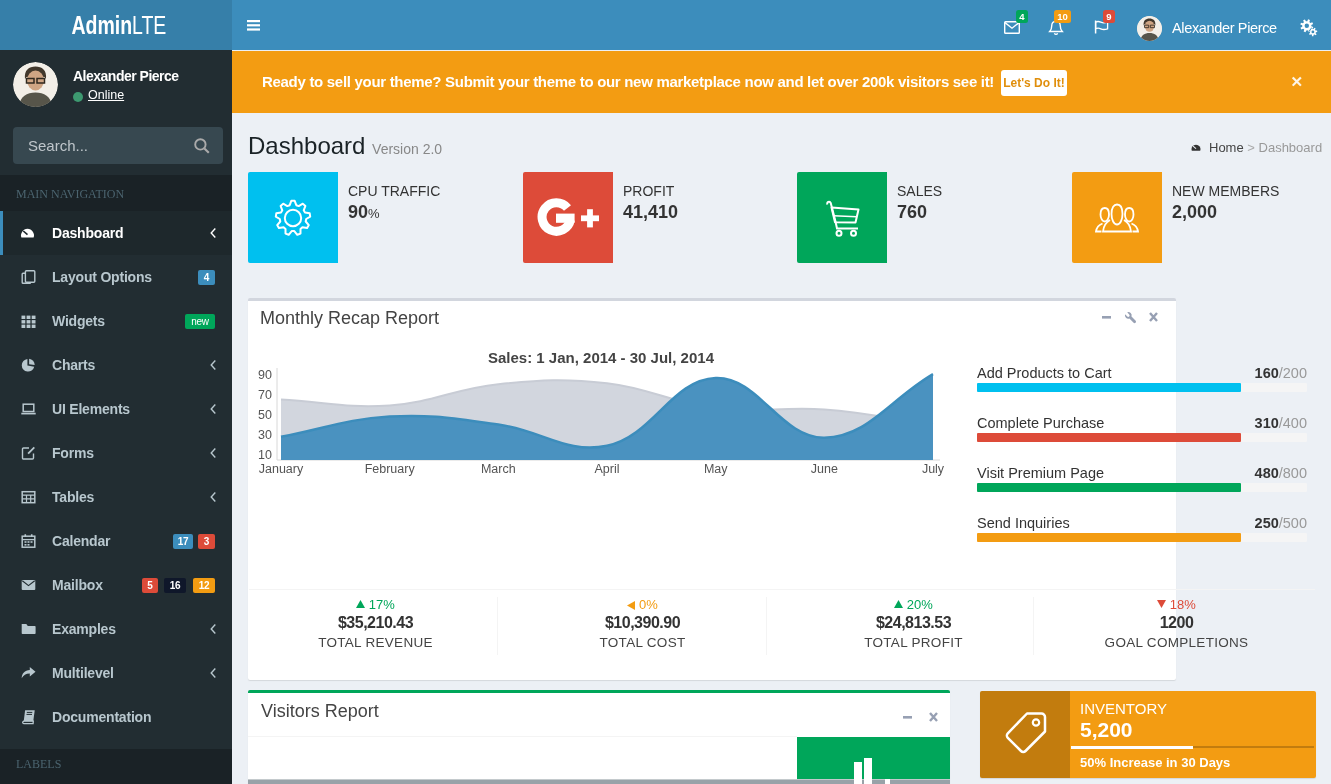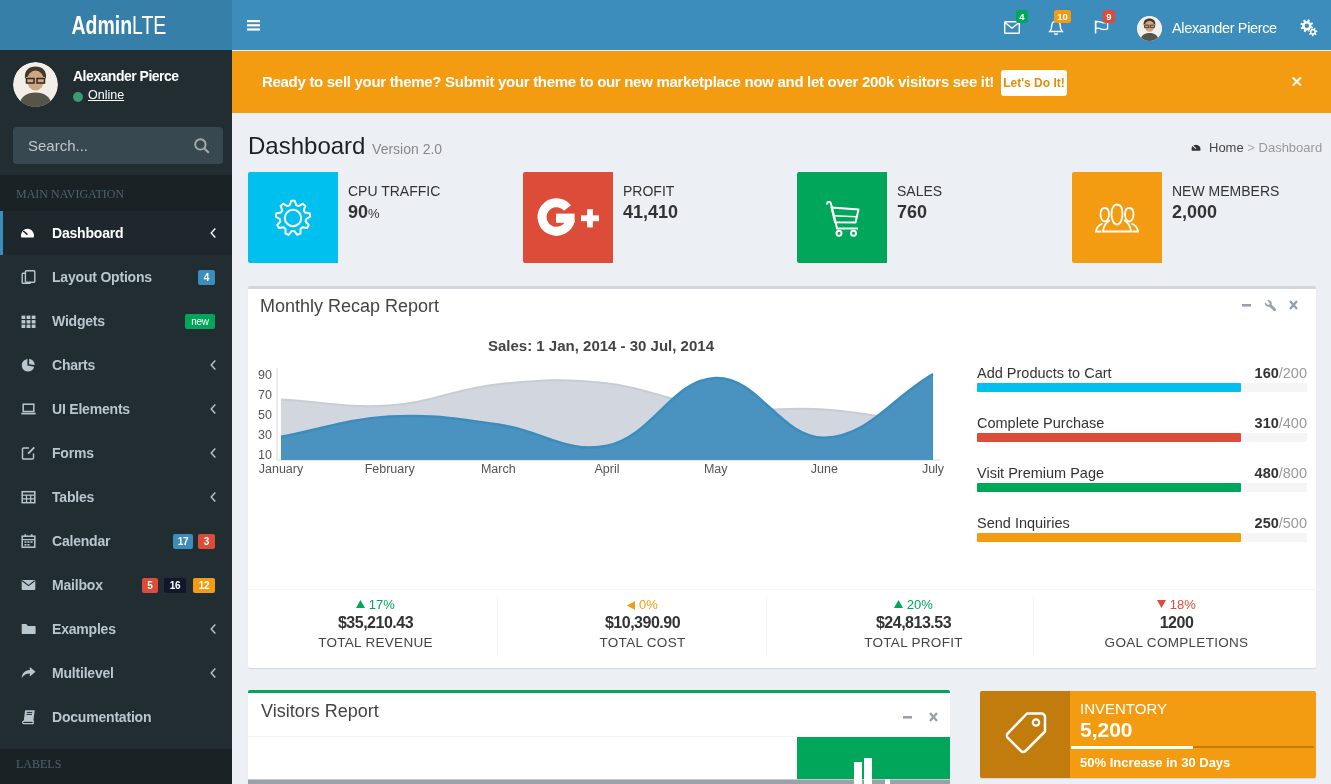--- a/index.html
+++ b/index.html
@@ -318,21 +318,21 @@
             <path d="M8.5 21.5 C4.5 23 2.5 26 2 29.5 H7.5"></path>
             <path d="M39.5 12.5 C39.5 8 37.5 6 35.2 6 C33 6 31 8 31 12.5 C31 16.5 33 19.5 35.2 19.5 C37.5 19.5 39.5 16.5 39.5 12.5 Z"></path>
             <path d="M37.5 21.5 C41.5 23 43.5 26 44 29.5 H38.5"></path>
           </g>
         </svg>
 </div>
 <div class="ibtext">NEW MEMBERS</div>
 <div class="ibnum">2,000</div>
 </div>
 </div>
-<div class="box" style="left:248px;top:286px;width:1068px;height:382px;border-top:3px solid #d2d6de;">
+<div class="box" style="left:248px;top:298px;width:928px;height:382px;border-top:3px solid #d2d6de;">
 <div style="position:absolute;left:12px;top:7px;font-size:18px;color:#444;">Monthly Recap Report</div>
 <div class="boxtools" style="right:14px;top:9px;">
 <svg width="60" height="14" viewBox="0 0 60 14">
         <rect x="0" y="6" width="9" height="2.6" fill="#97a0b3"></rect>
         <path d="M25.2 2.2 a3.4 3.4 0 0 1 4.3 4.3 l4.2 4.2 a1.5 1.5 0 0 1 -2.1 2.1 l-4.2 -4.2 a3.4 3.4 0 0 1 -4.3 -4.3 l2.2 2.2 a1.3 1.3 0 0 0 1.9 -1.9 Z" fill="#97a0b3"></path>
         <path d="M48 3 L55 11 M55 3 L48 11" stroke="#97a0b3" stroke-width="2.4"></path>
       </svg>
 </div>
 <div style="position:absolute;left:53px;top:48px;width:600px;text-align:center;font-size:15px;font-weight:bold;color:#444;">Sales: 1 Jan, 2014 - 30 Jul, 2014</div>
 </div>

